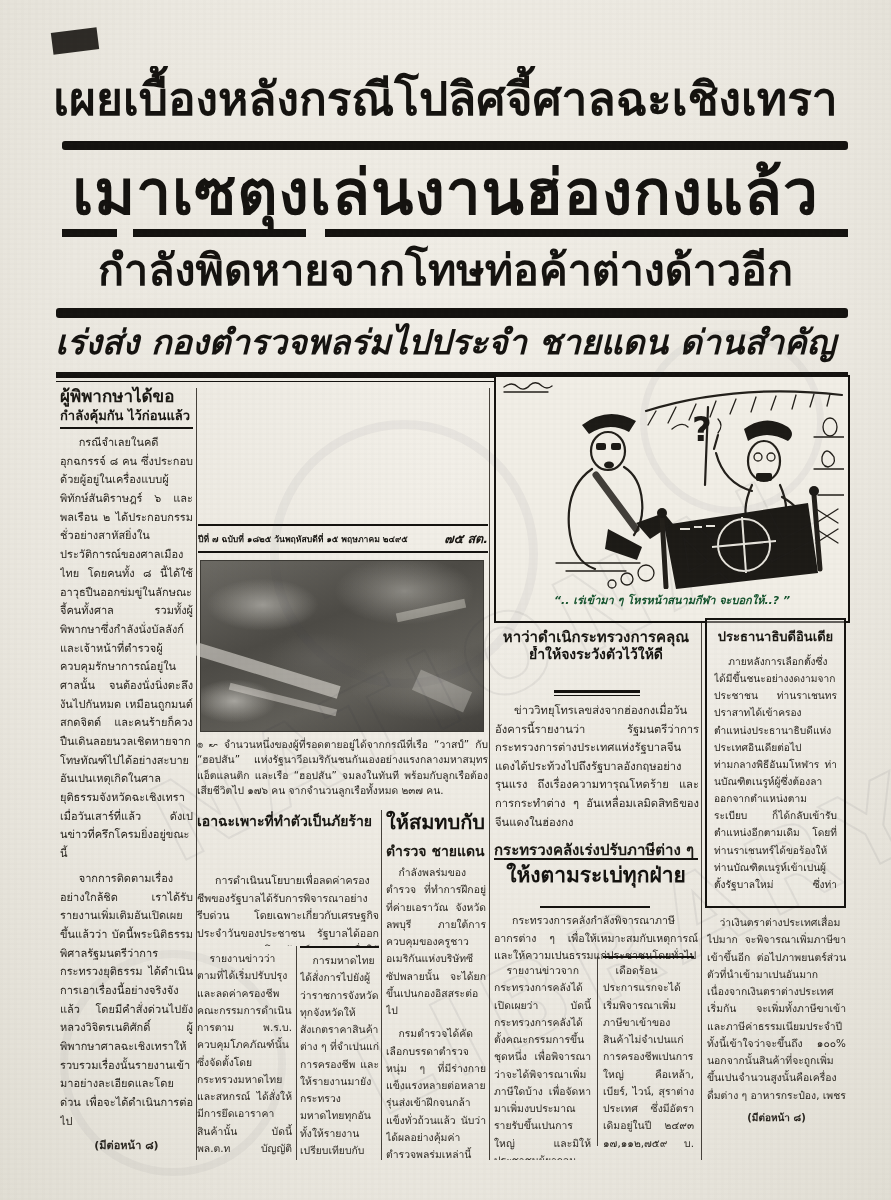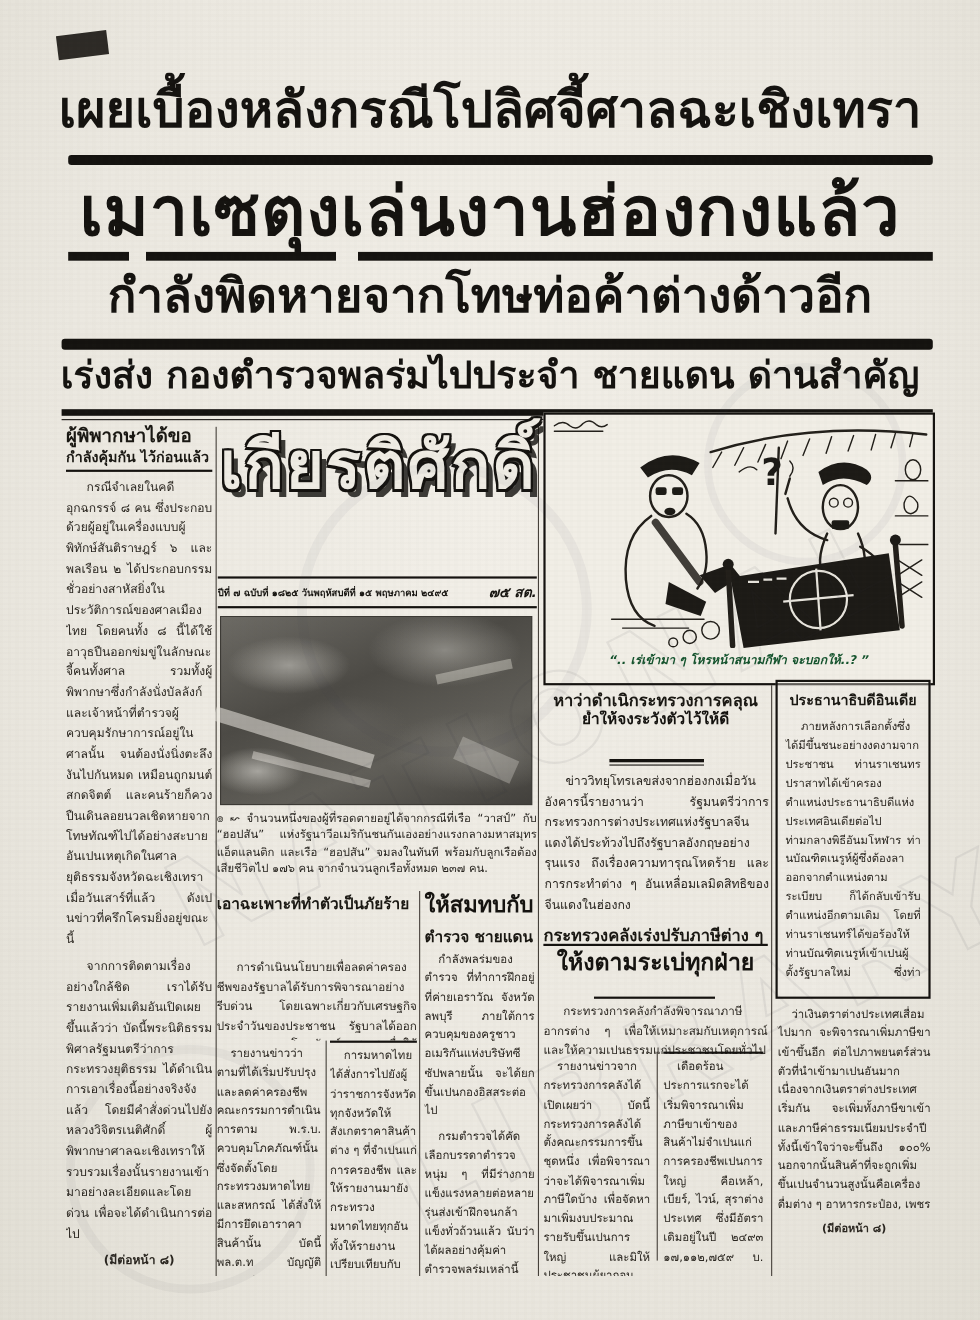--- a/index.html
+++ b/index.html
@@ -56,41 +56,40 @@
 
   <div class="abs hl fit" style="left:40px;top:66px;width:811px;height:74px;font-size:46px;line-height:1.45;">เผยเบื้องหลังกรณีโปลิศจี้ศาลฉะเชิงเทรา</div>
   <div class="hrule" style="left:62px;top:141px;width:786px;height:9px;border-radius:3px;"></div>
 
   <div class="abs hl fit" style="left:40px;top:156px;width:811px;height:74px;font-size:62px;line-height:1.18;letter-spacing:1px;">เมาเซตุงเล่นงานฮ่องกงแล้ว</div>
   <div class="abs" style="left:62px;top:229px;width:786px;height:8px;background:linear-gradient(90deg,#14120f 0 7%,transparent 7% 9%,#14120f 9% 31%,transparent 31% 33.5%,#14120f 33.5% 100%);"></div>
 
   <div class="abs hl fit" style="left:40px;top:240px;width:811px;height:64px;font-size:43px;line-height:1.4;">กำลังพิดหายจากโทษท่อค้าต่างด้าวอีก</div>
   <div class="hrule" style="left:56px;top:308px;width:792px;height:10px;border-radius:3px;"></div>
 
-  <div class="abs hl fit" style="left: 48px; top: 320px; width: 795px; height: 52px; font-size: 34px; line-height: 1.35;">เร่งส่ง กองตำรวจพลร่มไปประจำ ชายแดน ด่านสำคัญ</div>
+  <div class="abs hl fit" style="left: 48px; top: 320px; width: 795px; height: 52px; font-size: 34px; line-height: 1.35; font-style: italic;">เร่งส่ง กองตำรวจพลร่มไปประจำ ชายแดน ด่านสำคัญ</div>
   <div class="hrule" style="left:56px;top:372px;width:792px;height:6px;"></div>
   <div class="hrule" style="left:56px;top:381px;width:792px;height:1px;"></div>
 
   <div class="vrule" style="left:196px;top:388px;height:772px;"></div>
   <div class="vrule" style="left:296px;top:946px;height:214px;"></div>
   <div class="vrule" style="left:381px;top:810px;height:350px;"></div>
   <div class="vrule" style="left:489px;top:388px;height:772px;"></div>
   <div class="vrule" style="left:597px;top:956px;height:190px;"></div>
   <div class="vrule" style="left:701px;top:622px;height:538px;"></div>
 
   <div class="abs kick fit" style="left:60px;top:382px;width:133px;font-size:17px;">ผู้พิพากษาได้ขอ</div>
   <div class="abs kick fit" style="left:60px;top:405px;width:133px;font-size:13px;">กำลังคุ้มกัน ไว้ก่อนแล้ว</div>
   <div class="hrule" style="left:60px;top:427px;width:133px;height:2px;"></div>
   <div class="abs bodytxt" style="left:60px;top:434px;width:133px;height:726px;line-height:1.7;">
     <p>กรณีจำเลยในคดีอุกฉกรรจ์ ๘ คน ซึ่งประกอบด้วยผู้อยู่ในเครื่องแบบผู้พิทักษ์สันติราษฎร์ ๖ และพลเรือน ๒ ได้ประกอบกรรมชั่วอย่างสาหัสยิ่งในประวัติการณ์ของศาลเมืองไทย โดยคนทั้ง ๘ นี้ได้ใช้อาวุธปืนออกข่มขู่ในลักษณะจี้คนทั้งศาล รวมทั้งผู้พิพากษาซึ่งกำลังนั่งบัลลังก์และเจ้าหน้าที่ตำรวจผู้ควบคุมรักษาการณ์อยู่ในศาลนั้น จนต้องนั่งนิ่งตะลึงงันไปกันหมด เหมือนถูกมนต์สกดจิตต์ และคนร้ายก็ควงปืนเดินลอยนวลเชิดหายจากโทษทัณฑ์ไปได้อย่างสะบาย อันเปนเหตุเกิดในศาลยุติธรรมจังหวัดฉะเชิงเทราเมื่อวันเสาร์ที่แล้ว ดังเปนข่าวที่ครึกโครมยิ่งอยู่ขณะนี้</p>
     <p>จากการติดตามเรื่องอย่างใกล้ชิด เราได้รับรายงานเพิ่มเติมอันเปิดเผยขึ้นแล้วว่า บัดนี้พระนิติธรรมพิศาลรัฐมนตรีว่าการกระทรวงยุติธรรม ได้ดำเนินการเอาเรื่องนี้อย่างจริงจังแล้ว โดยมีคำสั่งด่วนไปยังหลวงวิจิตรเนติศักดิ์ ผู้พิพากษาศาลฉะเชิงเทราให้รวบรวมเรื่องนั้นรายงานเข้ามาอย่างละเอียดและโดยด่วน เพื่อจะได้ดำเนินการต่อไป</p>
     <span class="more">(มีต่อหน้า ๘)</span>
   </div>
 
-  <div class="abs mast fit" style="left: 200px; top: 378px; width: 288px; height: 146px; font-size: 59px; line-height: 1.55;">เกียรติศักดิ์</div>
   <div class="hrule" style="left:198px;top:524px;width:290px;height:2px;"></div>
   <div class="abs" style="left:198px;top:528px;width:290px;height:22px;display:flex;justify-content:space-between;align-items:center;overflow:hidden;">
      <span class="fit" style="font-size: 8.6px; font-weight: bold; white-space: nowrap; overflow: hidden; max-width: 230px; display: inline-block;">ปีที่ ๗  ฉบับที่ ๑๘๒๕  วันพฤหัสบดีที่ ๑๕ พฤษภาคม ๒๔๙๕</span>
      <span style="font-size:12.5px;font-weight:900;font-style:italic;white-space:nowrap;margin-left:35px;">๗๕ สต.</span>
   </div>
   <div class="hrule" style="left:198px;top:551px;width:290px;height:2px;"></div>
 
   <div class="abs photo" style="left:200px;top:560px;width:284px;height:172px;">
      <div class="streak" style="left:-8px;top:104px;width:150px;height:13px;transform:rotate(17deg);"></div>
      <div class="streak" style="left:28px;top:136px;width:110px;height:7px;transform:rotate(14deg);opacity:.8;"></div>

